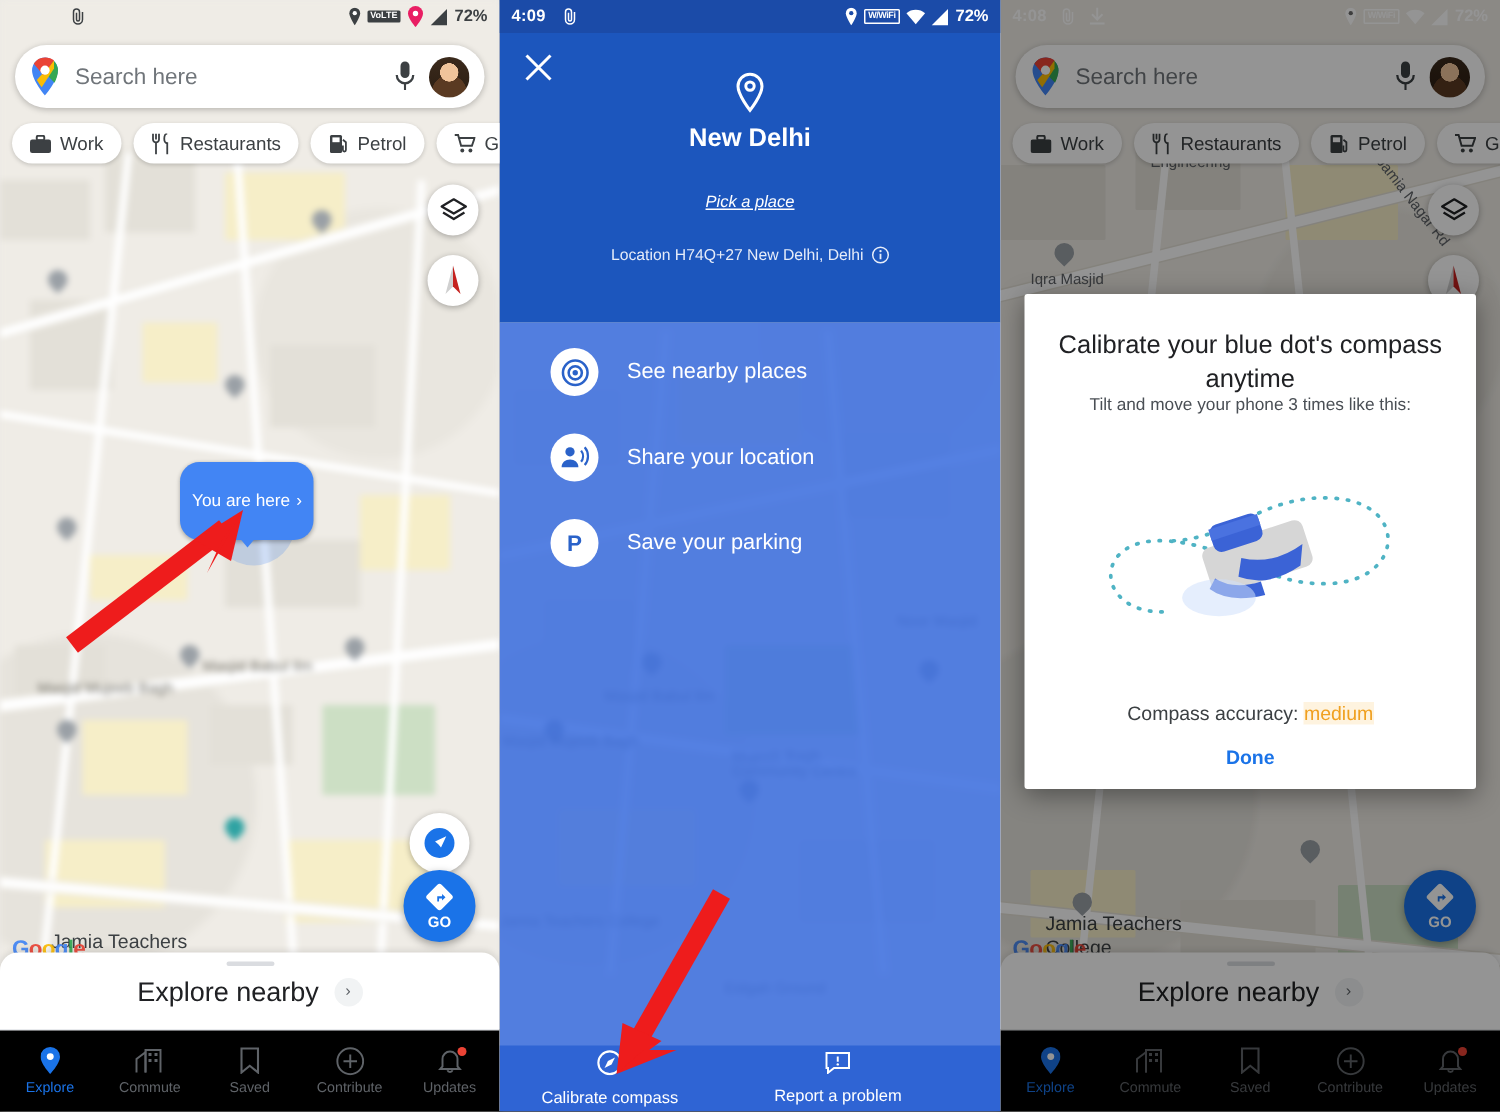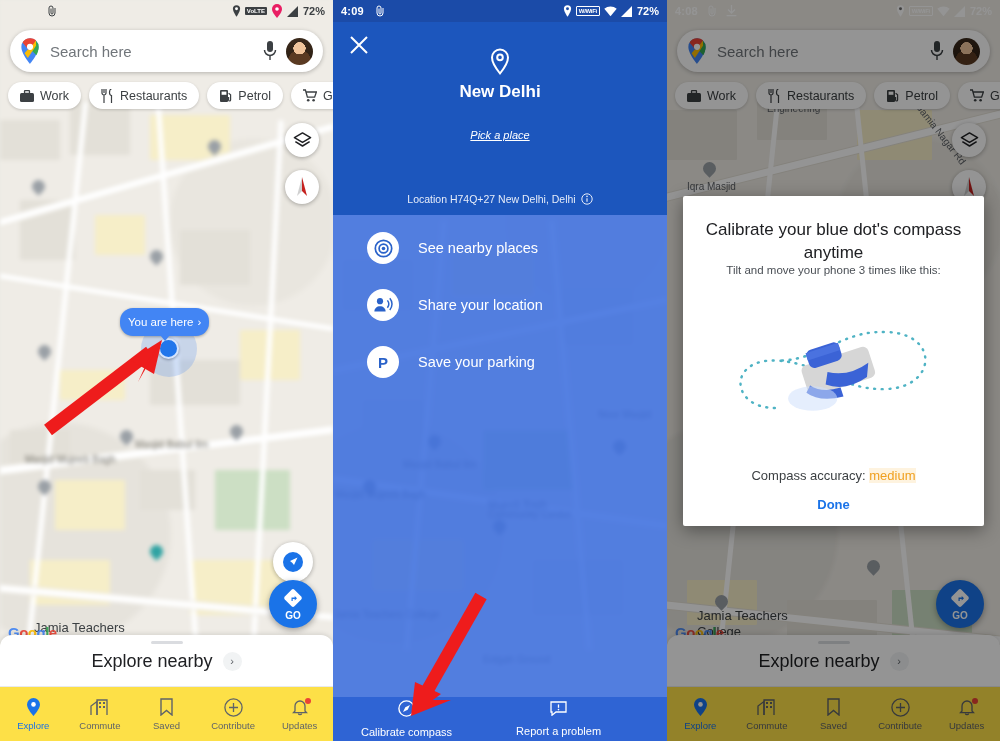--- a/index.html
+++ b/index.html
@@ -67,39 +67,39 @@
 
   
   .rbtn{position:absolute;width:34px;height:34px;border-radius:50%;background:#fff;
         display:flex;align-items:center;justify-content:center;box-shadow:0 1px 4px rgba(0,0,0,.3);z-index:20;}
   .gobtn{position:absolute;width:48px;height:48px;border-radius:50%;background:#1a73e8;color:#fff;
          display:flex;flex-direction:column;align-items:center;justify-content:center;
          box-shadow:0 2px 6px rgba(0,0,0,.35);z-index:20;font-size:10px;font-weight:700;gap:2px;}
 
   
   .callout{position:absolute;z-index:22;background:#4285f4;color:#fff;border-radius:13px;
-           height:20px;display:flex;align-items:center;padding:4px 8px;font-size:11.5px;font-weight:500;gap:4px;
+           height:20px;display:flex;align-items:center;padding:16px 8px;font-size:11.5px;font-weight:500;gap:4px;
            box-shadow:0 1px 3px rgba(0,0,0,.3);}
   .callout:after{content:"";position:absolute;bottom:-5px;left:50%;margin-left:-5px;
            border-left:5px solid transparent;border-right:5px solid transparent;border-top:6px solid #4285f4;}
   .bluedot{position:absolute;width:17px;height:17px;border-radius:50%;background:#1a73e8;
            border:2.5px solid #fff;box-shadow:0 1px 3px rgba(0,0,0,.4);z-index:21;}
   .bluedot:before{content:"";position:absolute;left:50%;top:50%;width:56px;height:56px;margin:-28px;
            border-radius:50%;background:rgba(66,133,244,.22);}
 
   
   .sheet{position:absolute;left:0;right:0;bottom:54px;height:52px;background:#fff;
          border-radius:12px 12px 0 0;z-index:26;box-shadow:0 -1px 5px rgba(0,0,0,.12);
          display:flex;align-items:center;justify-content:center;gap:10px;}
   .sheet .grab{position:absolute;top:6px;left:50%;margin-left:-16px;width:32px;height:3px;
                border-radius:2px;background:#dadce0;}
   .sheet .stitle{font-size:18px;color:#202124;}
   .chev{width:19px;height:19px;border-radius:50%;background:#f1f3f4;color:#5f6368;
         display:flex;align-items:center;justify-content:center;font-size:11px;}
-  .bottomnav{position:absolute;left:0;right:0;bottom:0;height:54px;background:#fde047;
+  .bottomnav{position:absolute;left:0;right:0;bottom:0;height:54px;background:#000000;
              border-top:1px solid #e8eaed;display:flex;z-index:27;}
   .navitem{flex:1;display:flex;flex-direction:column;align-items:center;justify-content:center;gap:3px;
            font-size:9.5px;color:#5f6368;}
   .navitem.active{color:#1a73e8;}
   .navicon{height:19px;display:flex;align-items:center;position:relative;}
   .dotbadge{position:absolute;top:0;right:-3px;width:6px;height:6px;border-radius:50%;background:#ea4335;}
 
   
   .gwm{position:absolute;font-size:15px;font-weight:600;letter-spacing:-.5px;z-index:18;opacity:.92;}
   .gwm span:nth-child(1){color:#4285f4;} .gwm span:nth-child(2){color:#ea4335;}
@@ -109,21 +109,21 @@
   
   .p2head{position:absolute;top:0;left:0;right:0;height:215px;background:#1c56bd;z-index:12;}
   .p2scrim{position:absolute;top:215px;left:0;right:0;bottom:0;background:rgba(60,110,222,.88);z-index:11;}
   .closex{position:absolute;top:32px;left:13px;width:26px;height:26px;color:#fff;z-index:16;}
   .p2pin{position:absolute;top:48px;left:0;right:0;display:flex;justify-content:center;z-index:16;}
   .p2title{position:absolute;top:82px;left:0;right:0;text-align:center;color:#fff;font-size:17px;
            font-weight:600;z-index:16;}
   .p2pick{position:absolute;top:125px;left:0;right:0;text-align:center;z-index:16;}
   .p2pick span{color:#fff;font-size:11px;font-style:italic;text-decoration:underline;}
   .p2loc{position:absolute;top:164px;left:0;right:0;text-align:center;color:#e6ecf9;font-size:10.5px;
-         z-index:16;display:flex;align-items:flex-end;justify-content:center;gap:5px;margin-top:29px;}
+         z-index:16;display:flex;align-items:flex-end;justify-content:center;gap:5px;}
   .p2acts{position:absolute;top:232px;left:34px;right:20px;z-index:16;display:flex;flex-direction:column;gap:25px;}
   .p2act{display:flex;align-items:center;gap:19px;}
   .p2circ{width:32px;height:32px;border-radius:50%;background:#fff;color:#2a62c9;
           display:flex;align-items:center;justify-content:center;flex:0 0 auto;}
   .p2act .lbl{color:#fff;font-size:14.5px;}
   .p2bottom{position:absolute;left:0;right:0;bottom:0;height:44px;background:#2f64d4;z-index:17;
             display:flex;align-items:center;padding-left:28px;gap:64px;}
   .p2bitem{display:flex;align-items:center;gap:9px;color:#fff;font-size:11px;flex-direction:column;}
 
   

